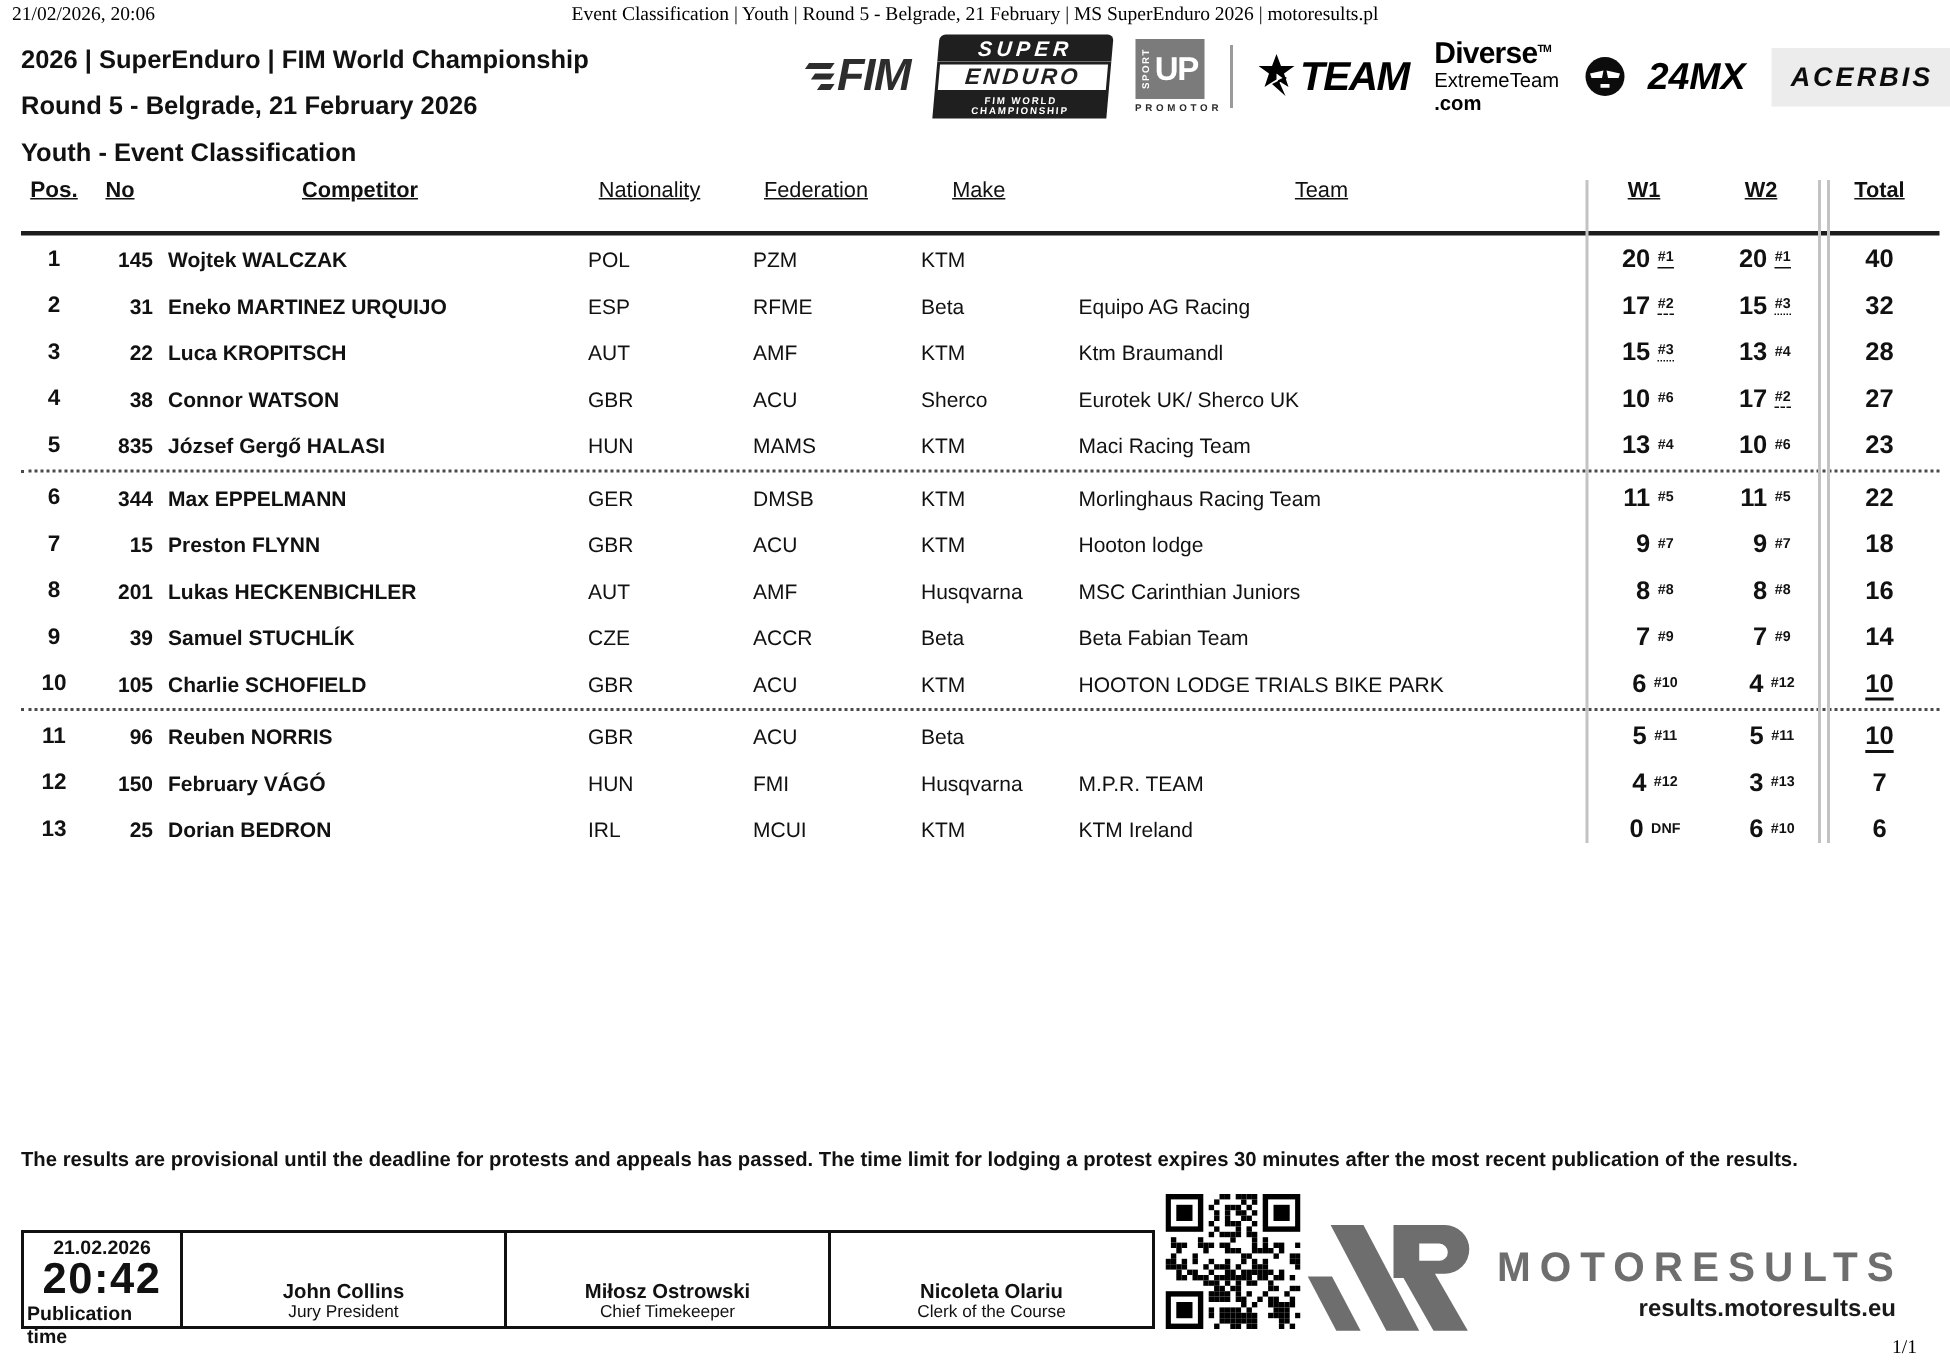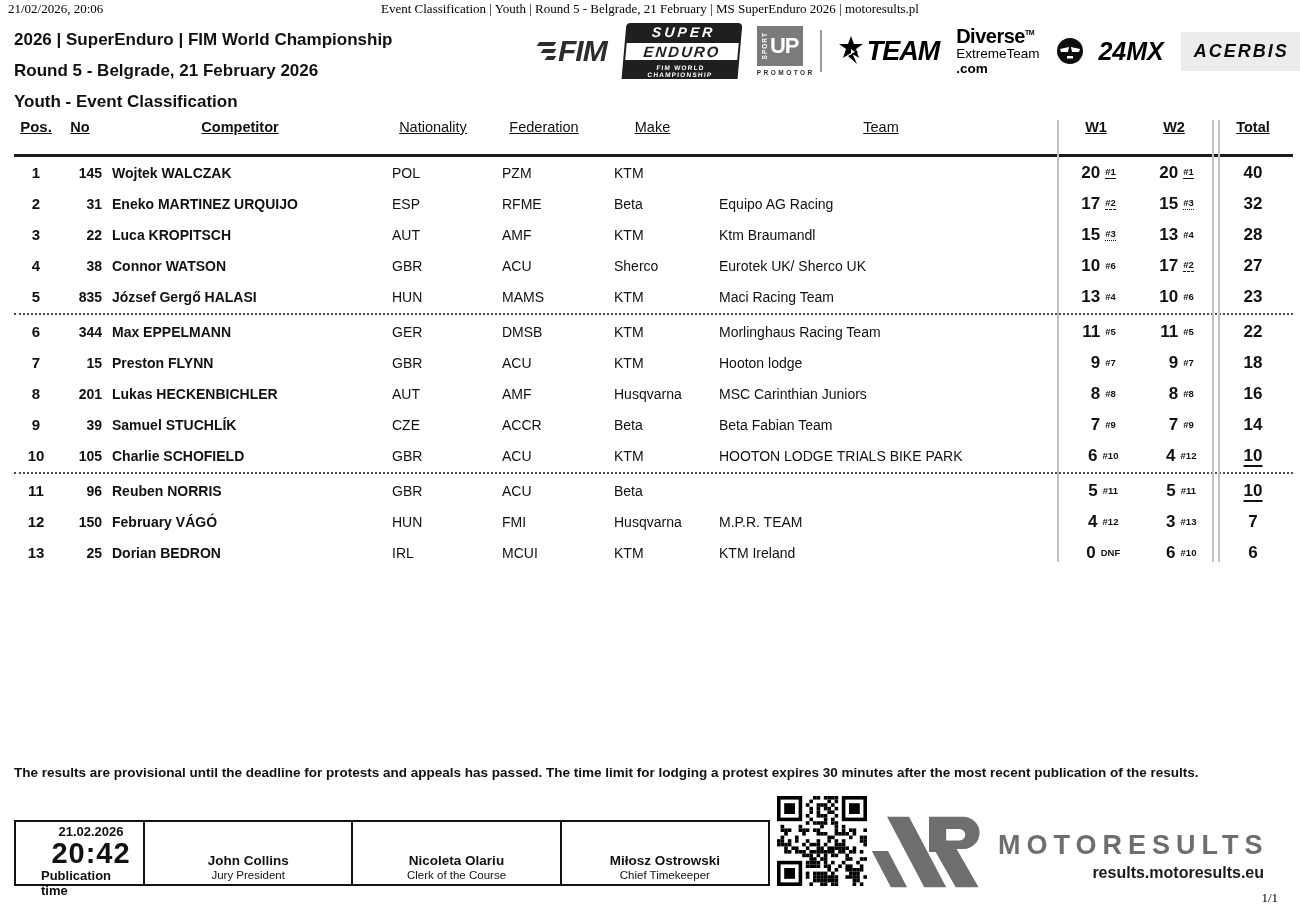--- a/index.html
+++ b/index.html
@@ -69,21 +69,21 @@
   .u1{border-bottom:1.5px solid #111;}
   .u2{border-bottom:1.5px dashed #111;}
   .u3{border-bottom:1.5px dotted #111;}
   .tu{text-decoration:underline;text-underline-offset:4px;text-decoration-thickness:1.5px;}
   .sep{border-top:2px dotted #4a4a4a;height:0;margin:1px 0;}
   .vl{position:absolute;top:2px;height:442px;width:1.5px;background:#c3c3c3;}
   .vl1{left:1043px;}.vl2{left:1198px;}.vl3{left:1204px;}
   
   .disclaimer{position:absolute;left:14px;top:765px;width:1272px;font-size:13.5px;font-weight:600;}
   .sigbox{position:absolute;left:14px;top:820px;width:756px;height:66px;border:2px solid #111;
-          display:flex;box-sizing:border-box;padding-left:23px;}
+          display:flex;box-sizing:border-box;}
   .sig-pub{width:106px;border-right:2px solid #111;display:flex;flex-direction:column;
            justify-content:space-between;align-items:center;padding:2px 2px 3px 2px;box-sizing:border-box;}
   .sig-date{font-size:13px;font-weight:600;}
   .sig-time{font-size:29px;font-weight:800;letter-spacing:1px;line-height:1;}
   .sig-publabel{font-size:13px;font-weight:700;}
   .sig-cell{flex:1;border-right:2px solid #111;display:flex;flex-direction:column;justify-content:flex-end;
             align-items:center;padding-bottom:3px;}
   .sig-cell:last-child{border-right:none;}
   .sig-name{font-size:13.5px;font-weight:700;}
   .sig-role{font-size:11.5px;font-weight:400;margin-top:1px;}
@@ -419,26 +419,26 @@
     <div class="sig-pub">
       <div class="sig-date">21.02.2026</div>
       <div class="sig-time">20:42</div>
       <div class="sig-publabel">Publication time</div>
     </div>
     <div class="sig-cell">
       <div class="sig-name">John Collins</div>
       <div class="sig-role">Jury President</div>
     </div>
     <div class="sig-cell">
+      <div class="sig-name">Miłosz Ostrowski</div>
+      <div class="sig-role">Chief Timekeeper</div>
+    </div>
+    <div class="sig-cell">
       <div class="sig-name">Nicoleta Olariu</div>
       <div class="sig-role">Clerk of the Course</div>
-    </div>
-    <div class="sig-cell">
-      <div class="sig-name">Miłosz Ostrowski</div>
-      <div class="sig-role">Chief Timekeeper</div>
     </div>
   </div>
 
   <div class="qr"><svg width="90" height="90" viewBox="0 0 90 90">
         <rect width="100%" height="100%" fill="#fff"></rect>
         <rect x="36" y="0" width="3.6" height="3.6" fill="#000"></rect>
         <rect x="39.6" y="0" width="3.6" height="3.6" fill="#000"></rect>
         <rect x="46.800000000000004" y="0" width="3.6" height="3.6" fill="#000"></rect>
         <rect x="50.4" y="0" width="3.6" height="3.6" fill="#000"></rect>
         <rect x="54" y="0" width="3.6" height="3.6" fill="#000"></rect>

